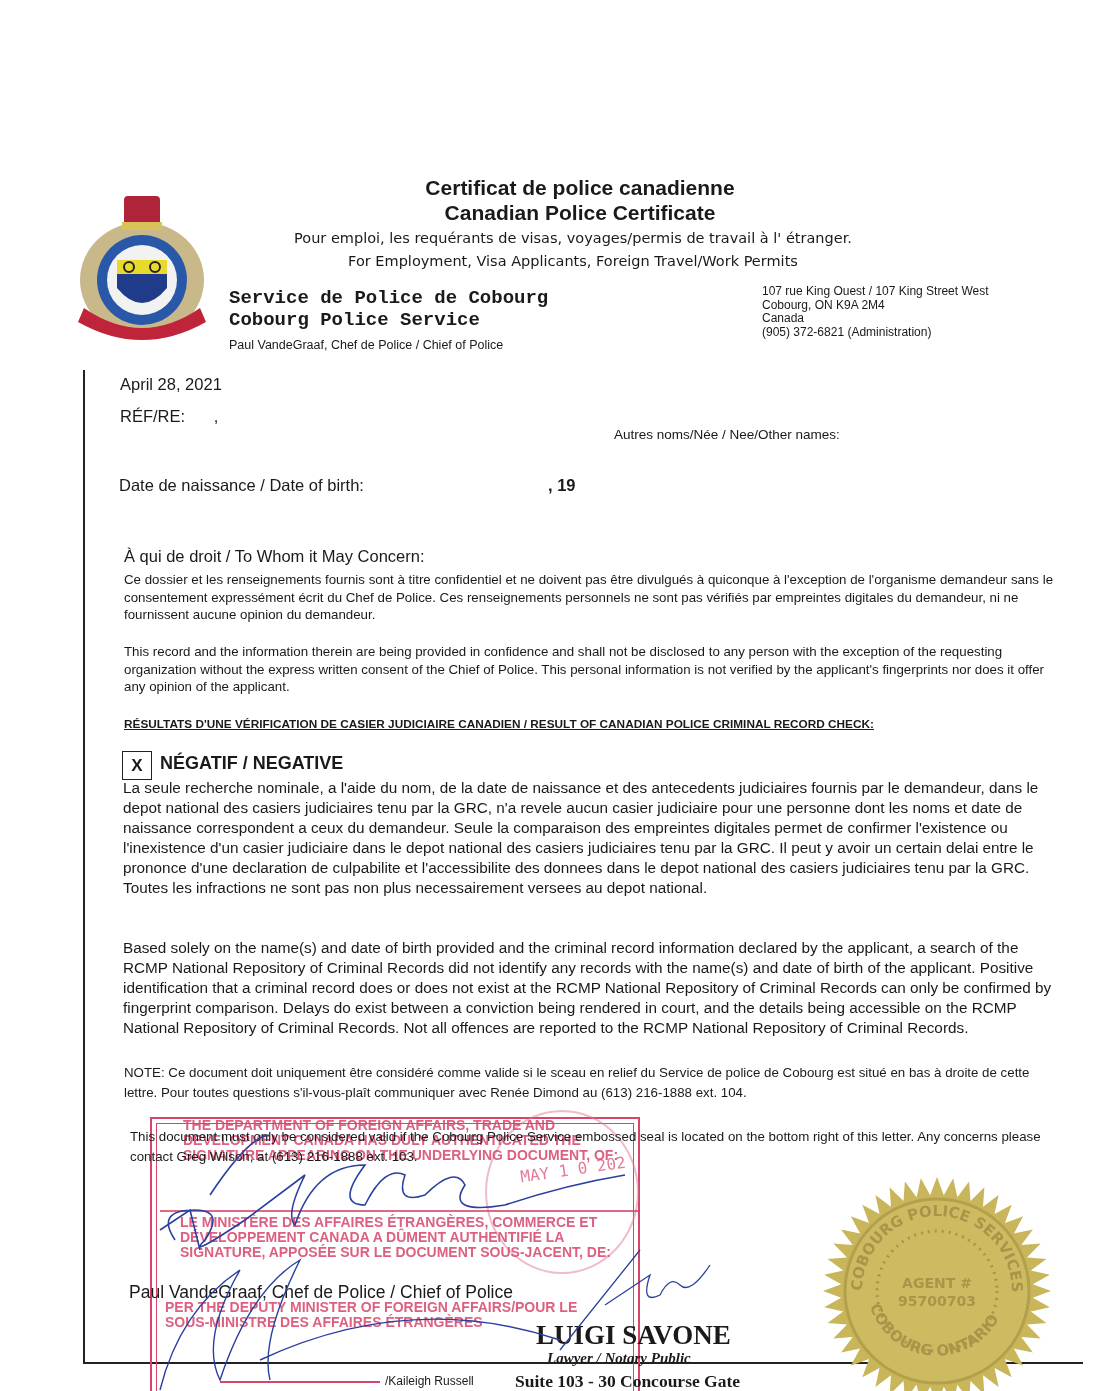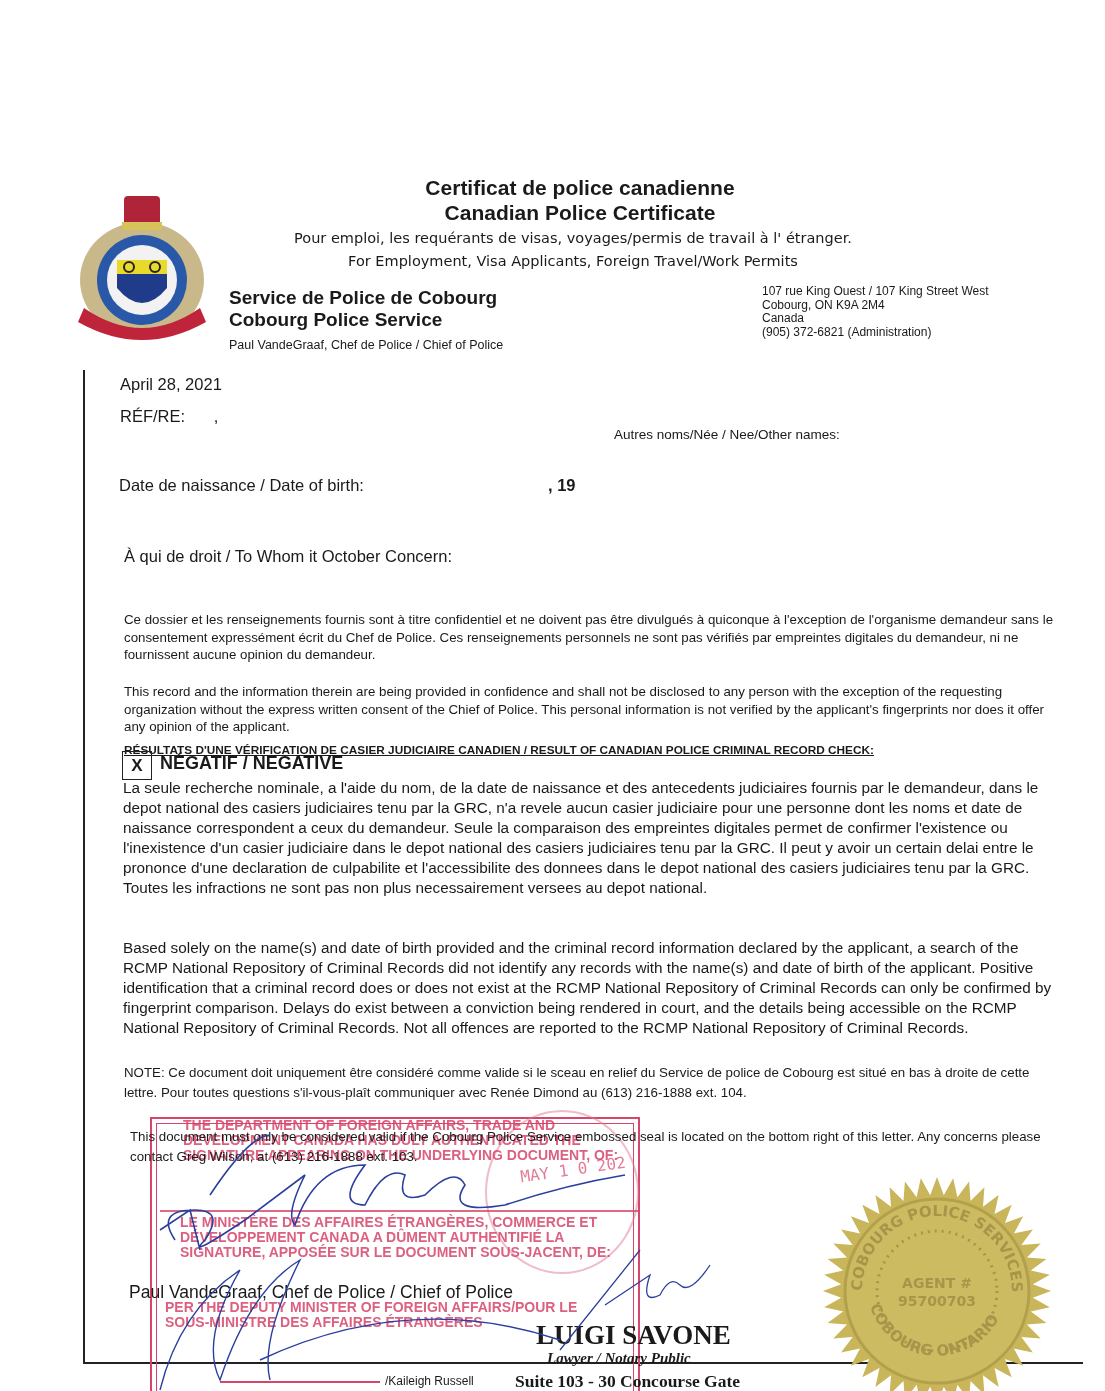--- a/index.html
+++ b/index.html
@@ -7,41 +7,41 @@
          font-family: "Liberation Sans", sans-serif; color: #1a1a1a; }
   .abs { position: absolute; }
 
   
   #crest { left: 72px; top: 188px; width: 140px; height: 160px; }
   .title-fr { left: 0; width: 1160px; top: 176px; text-align: center; font-weight: bold; font-size: 21px; }
   .title-en { left: 0; width: 1160px; top: 201px; text-align: center; font-weight: bold; font-size: 21px; }
   .sub { left: 0; width: 1146px; text-align: center; font-family: "DejaVu Sans", sans-serif; font-size: 14.5px; }
   .sub1 { top: 230px; }
   .sub2 { top: 253px; }
-  .svc { left: 229px; font-weight: bold; font-size: 19px; }
+  .svc { left: 229px; font-weight: bold; font-size: 19px; font-family: Liberation Mono, monospace; }
   .svc1 { top: 287px; }
   .svc2 { top: 309px; }
   .chief { left: 229px; top: 338px; font-size: 12.5px; }
   .addr { left: 762px; top: 285px; font-size: 12px; line-height: 13.5px; }
 
   
   .vline { left: 83px; top: 370px; width: 2px; height: 994px; background: #222; }
   .hline { left: 83px; top: 1362px; width: 1000px; height: 2px; background: #222; }
 
   .txt16 { font-size: 16.5px; }
   .date { left: 120px; top: 375px; }
   .ref { left: 120px; top: 407px; }
   .other { left: 614px; top: 427px; font-size: 13.5px; }
   .dob { left: 119px; top: 476px; }
   .dob-year { left: 548px; top: 476px; font-weight: bold; }
   .whom { left: 124px; top: 547px; font-size: 16.5px; }
-  .para-sm { left: 124px; width: 930px; font-size: 13.3px; line-height: 17.5px; margin-top: 40px; }
+  .para-sm { left: 124px; width: 930px; font-size: 13.3px; line-height: 17.5px; }
   .p1 { top: 571px; }
   .p2 { top: 643px; }
-  .results { left: 124px; top: 717px; font-size: 11.8px; font-weight: bold; text-decoration: underline; margin-top: 26px; }
+  .results { left: 124px; top: 717px; font-size: 11.8px; font-weight: bold; text-decoration: underline; }
   .neg-box { left: 122px; top: 751px; width: 28px; height: 27px; border: 1.5px solid #222; text-align: center;
              font-weight: bold; font-size: 17px; line-height: 27px; }
   .neg-label { left: 160px; top: 753px; font-weight: bold; font-size: 18px; }
   .para-md { left: 123px; width: 935px; font-size: 15.3px; line-height: 20.1px; }
   .p3 { top: 778px; }
   .p4 { top: 938px; }
   .note { left: 124px; top: 1063px; width: 930px; font-size: 13.3px; line-height: 19.5px; }
   .note2 { left: 130px; top: 1127px; width: 930px; font-size: 13.3px; line-height: 20px; }
 
   
@@ -100,21 +100,21 @@
 
 <div class="abs txt16 date">April 28, 2021</div>
 <div class="abs txt16 ref">
   <span>RÉF/RE:</span>
   <span style="margin-left:24px">,</span>
 </div>
 <div class="abs other">Autres noms/Née / Nee/Other names:</div>
 <div class="abs txt16 dob">Date de naissance / Date of birth:</div>
 <div class="abs txt16 dob-year">, 19</div>
 
-<div class="abs whom">À qui de droit / To Whom it October Concern:</div>
+<div class="abs whom">À qui de droit / To Whom it May Concern:</div>
 <div class="abs para-sm p1">Ce dossier et les renseignements fournis sont à titre confidentiel et ne doivent pas être divulgués à quiconque à l'exception de l'organisme demandeur sans le consentement expressément écrit du Chef de Police.  Ces renseignements personnels ne sont pas vérifiés par empreintes digitales du demandeur, ni ne fournissent aucune opinion du demandeur.</div>
 <div class="abs para-sm p2">This record and the information therein are being provided in confidence and shall not be disclosed to any person with the exception of the requesting organization without the express written consent of the Chief of Police.  This personal information is not verified by the applicant's fingerprints nor does it offer any opinion of the applicant.</div>
 <div class="abs results">RÉSULTATS D'UNE VÉRIFICATION DE CASIER JUDICIAIRE CANADIEN / RESULT OF CANADIAN POLICE CRIMINAL RECORD CHECK:</div>
 <div class="abs neg-box">X</div>
 <div class="abs neg-label">NÉGATIF / NEGATIVE</div>
 <div class="abs para-md p3">La seule recherche nominale, a l'aide du nom, de la date de naissance et des antecedents judiciaires fournis par le demandeur, dans le depot national des casiers judiciaires tenu par la GRC, n'a revele aucun casier judiciaire pour une personne dont  les noms et date de naissance correspondent a ceux du demandeur. Seule la comparaison des empreintes digitales permet de confirmer l'existence ou l'inexistence d'un casier judiciaire dans le depot national des casiers judiciaires tenu par la GRC. Il peut y avoir un certain delai entre le prononce d'une declaration de culpabilite et l'accessibilite des donnees dans le depot national des casiers judiciaires tenu par la GRC. Toutes les infractions ne sont pas non plus necessairement versees au depot national.</div>
 <div class="abs para-md p4">Based solely on the name(s) and date of birth provided and the criminal record information declared by the applicant, a search of the RCMP National Repository of Criminal Records did not identify any records with the name(s) and date of birth of the applicant. Positive identification that a criminal record does or does not exist at the RCMP National Repository of Criminal Records can only be confirmed by fingerprint comparison. Delays do exist between a conviction being rendered in court, and the details being accessible on the RCMP National Repository of Criminal Records. Not all offences are reported to the RCMP National Repository of Criminal Records.</div>
 <div class="abs note">NOTE:   Ce document doit uniquement être considéré comme valide si le sceau en relief du Service de police de Cobourg est situé en bas à droite de cette lettre. Pour toutes  questions s'il-vous-plaît communiquer avec Renée Dimond au (613) 216-1888 ext. 104.</div>
 
 <div class="abs stamp"></div>

